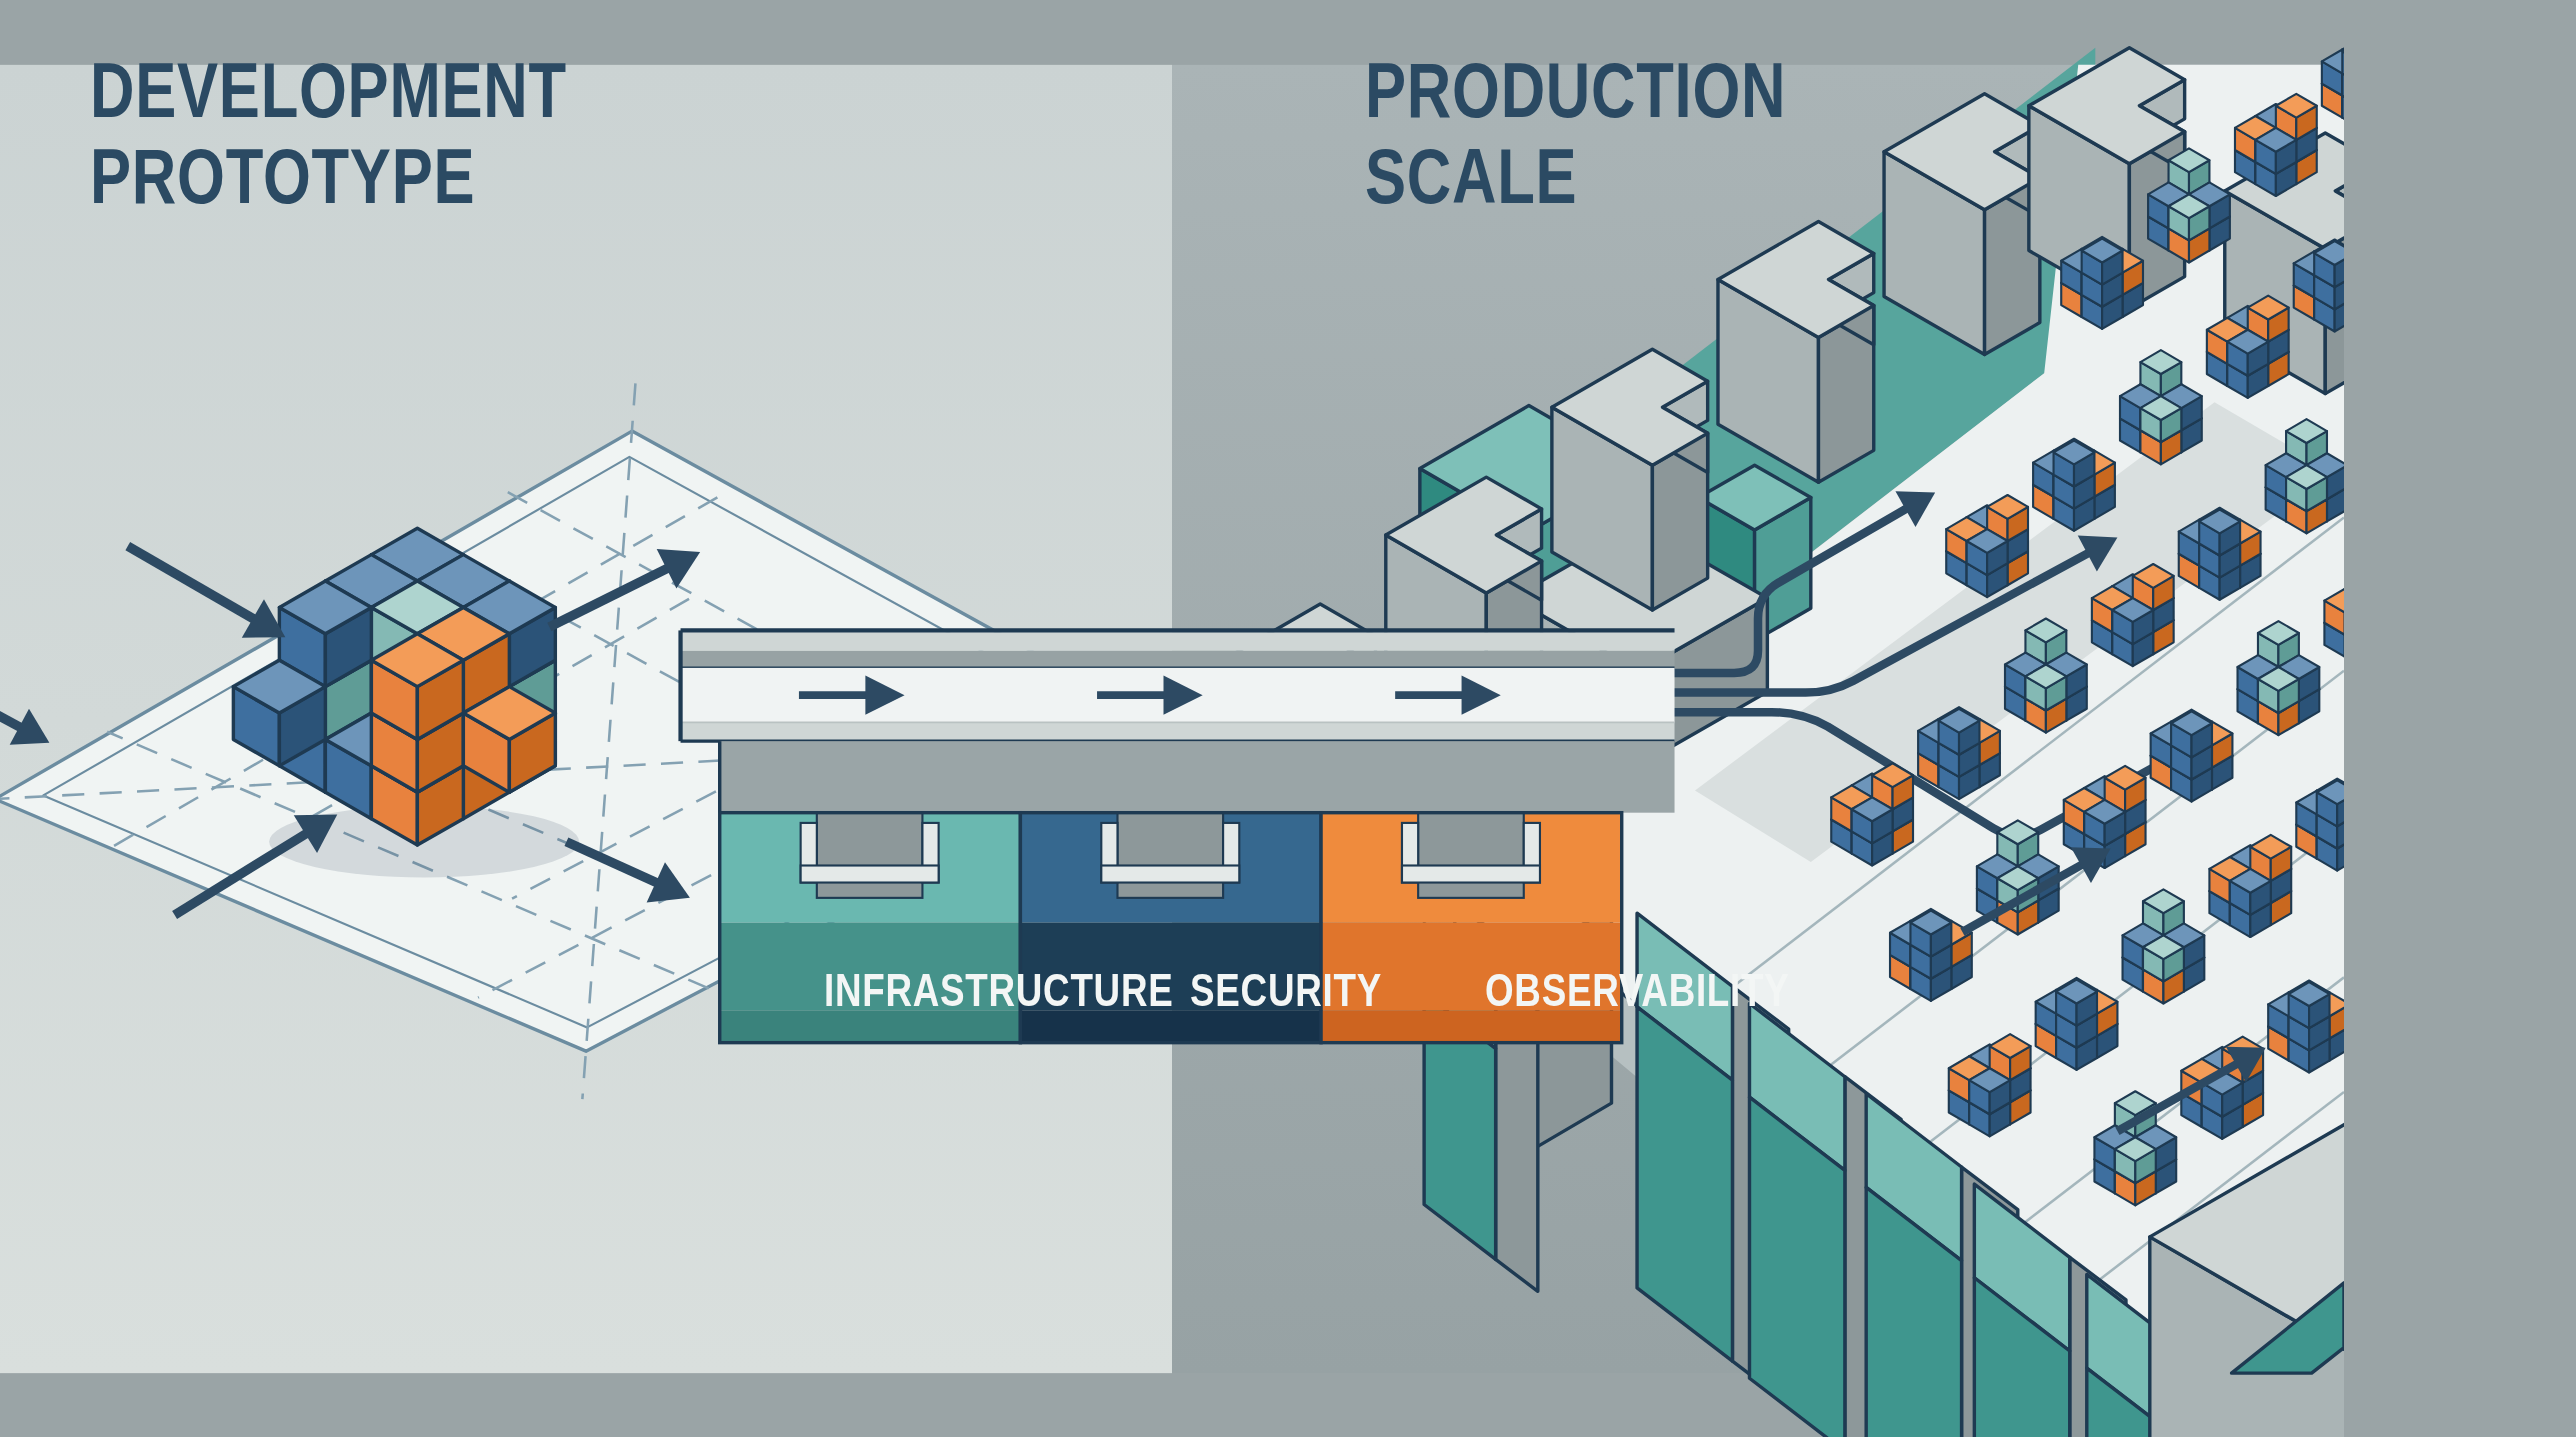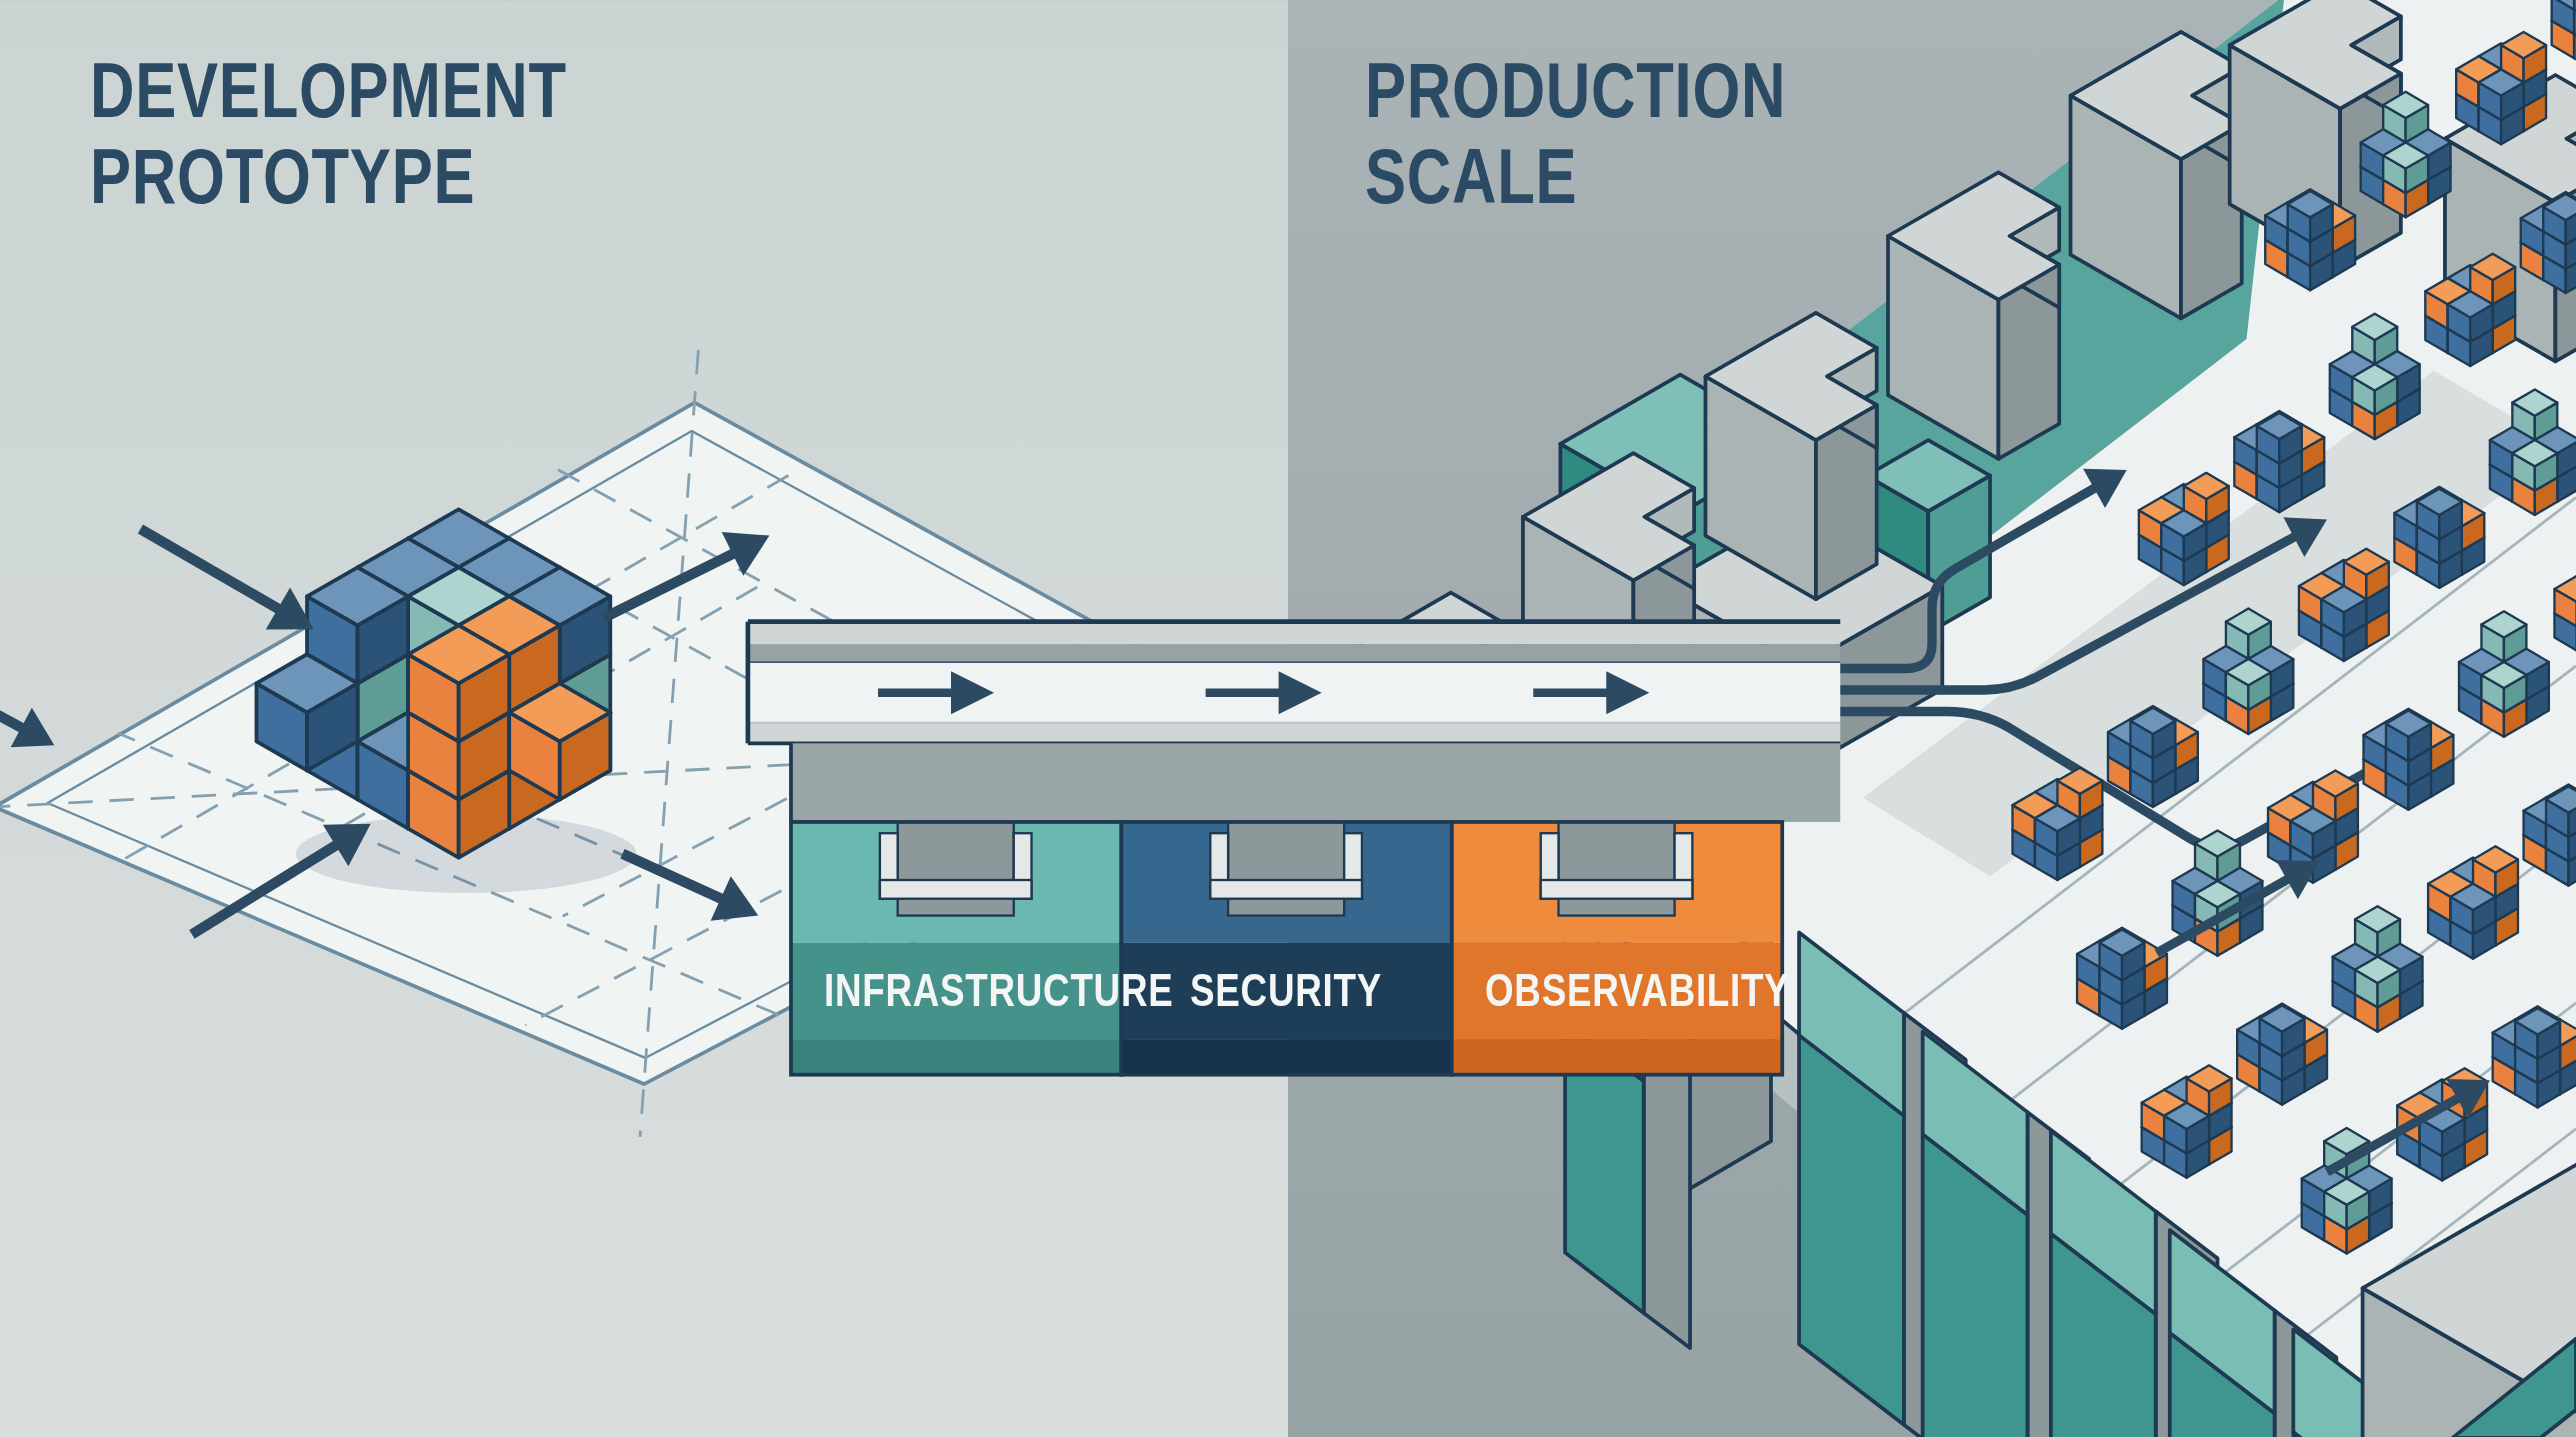--- a/index.html
+++ b/index.html
@@ -1,16 +1,16 @@
 <!DOCTYPE html>
 <html style="font-size:15px"><head>
 <meta charset="utf-8">
 <style>
   html,body{margin:0;padding:0;background:#9aa4a6;}
-  .stage{position:relative;width:2576px;height:1438px;overflow:hidden;
+  .stage{position:relative;width:2344px;height:1438px;overflow:hidden;
          font-family:"Liberation Sans",sans-serif;}
   .stage svg{position:absolute;left:0;top:0;width:100%;height:100%;}
   .title{position:absolute;top:47px;color:#2b4a63;font-size:77px;line-height:86px;
          font-weight:700;letter-spacing:0.9px;transform:scaleX(.8);transform-origin:0 0;
          white-space:nowrap;}
   .plabel{position:absolute;top:960px;height:60px;line-height:60px;width:330px;
           text-align:center;color:#f3f6f5;font-size:46px;font-weight:700;
           letter-spacing:0.9px;transform:scaleX(.8);}
 </style>
 </head>

